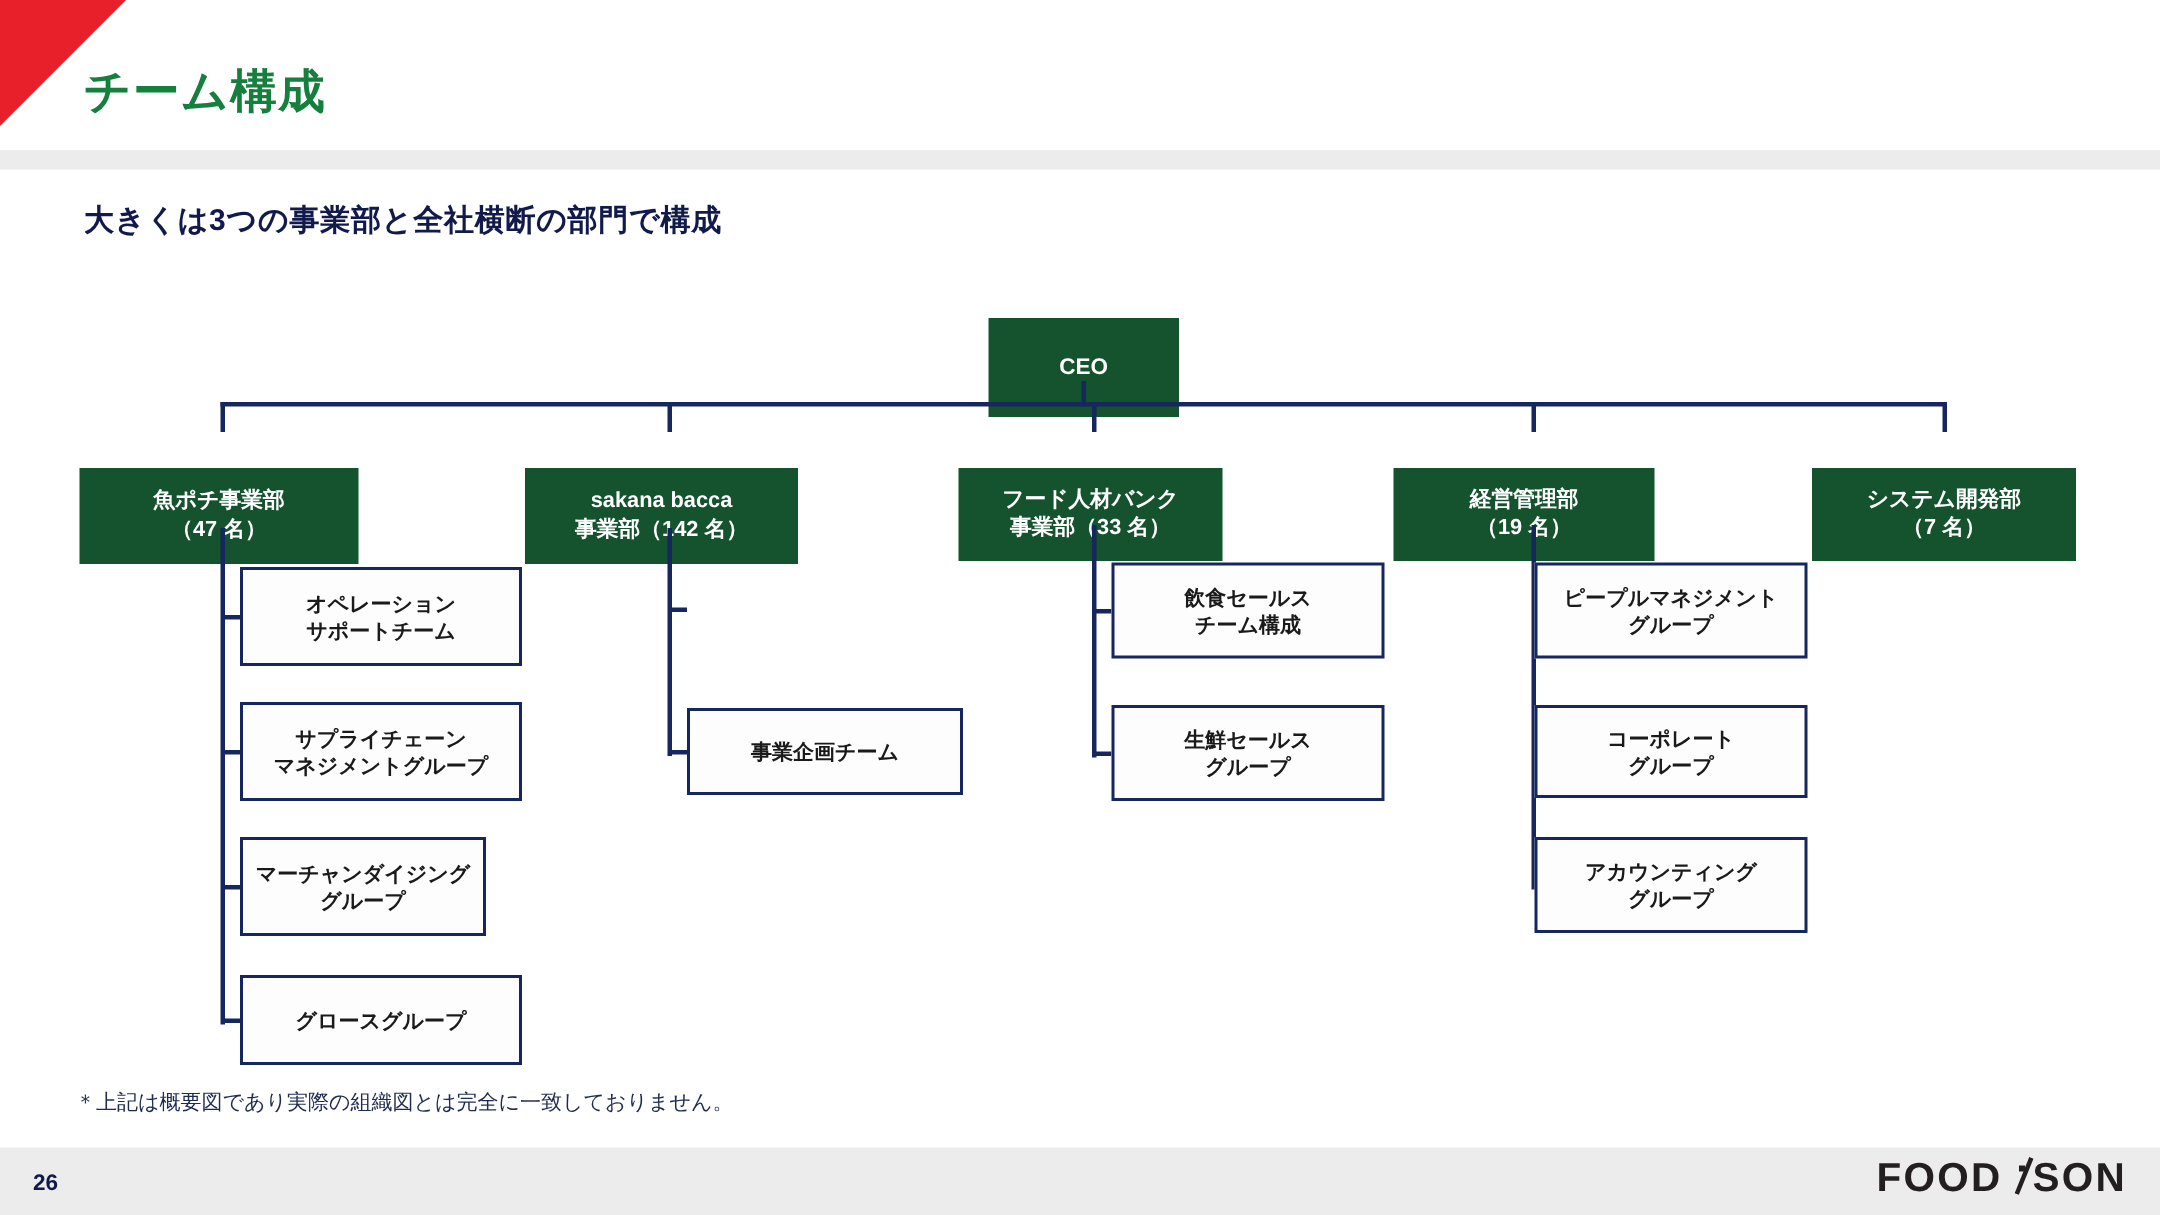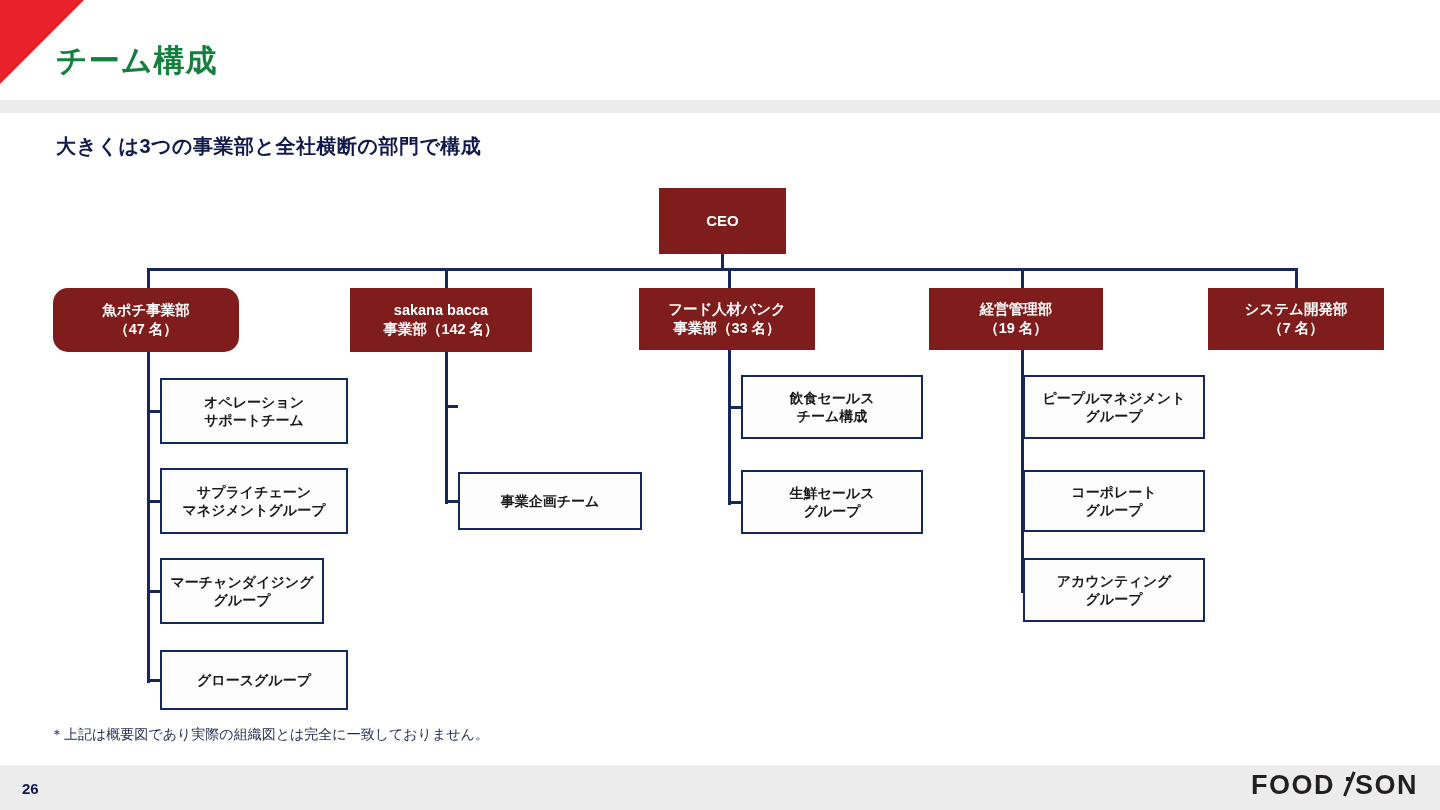--- a/index.html
+++ b/index.html
@@ -67,24 +67,25 @@
     box-sizing: border-box;
     display: flex;
     align-items: center;
     justify-content: center;
     text-align: center;
     line-height: 1.32;
     white-space: pre-line;
   }
   .node.root,
   .node.division {
-    background: #7f1d1d;
+    background: #14532d;
     color: #ffffff;
     font-weight: bold;
     font-size: 14.5px;
+    margin-top: 24px;
   }
   .node.root { font-size: 15px; font-weight: bold; }
   .node.team {
     background: #fdfdfd;
     border: 2px solid #16275e;
     color: #1a1a1a;
     font-weight: bold;
     font-size: 14px;
   }
   .connector {
@@ -164,21 +165,21 @@
 
   <div class="header-rule"></div>
 
   <div class="subtitle">大きくは3つの事業部と全社横断の部門で構成</div>
 
   <div id="orgchart">
       <div class="node root" style="left: 659px; top: 188px; width: 127px; height: 66px;">CEO</div>
       <div class="connector" style="left: 721px; top: 254px; width: 3px; height: 17px;"></div>
       <div class="connector" style="left: 146.5px; top: 268px; width: 1151px; height: 3px;"></div>
       <div class="connector" style="left: 146.5px; top: 268px; width: 3px; height: 20px;"></div>
-      <div class="node division" style="left: 53px; top: 288px; width: 186px; height: 64px; border-radius: 15px;">魚ポチ事業部
+      <div class="node division" style="left: 53px; top: 288px; width: 186px; height: 64px;">魚ポチ事業部
 （47 名）</div>
       <div class="connector" style="left: 146.5px; top: 352px; width: 3px; height: 331px;"></div>
       <div class="connector" style="left: 148px; top: 409.5px; width: 12px; height: 3px;"></div>
       <div class="node team" style="left: 160px; top: 378px; width: 188px; height: 66px;">オペレーション
 サポートチーム</div>
       <div class="connector" style="left: 148px; top: 499.5px; width: 12px; height: 3px;"></div>
       <div class="node team" style="left: 160px; top: 468px; width: 188px; height: 66px;">サプライチェーン
 マネジメントグループ</div>
       <div class="connector" style="left: 148px; top: 589.5px; width: 12px; height: 3px;"></div>
       <div class="node team" style="left: 160px; top: 558px; width: 164px; height: 66px;">マーチャンダイジング

